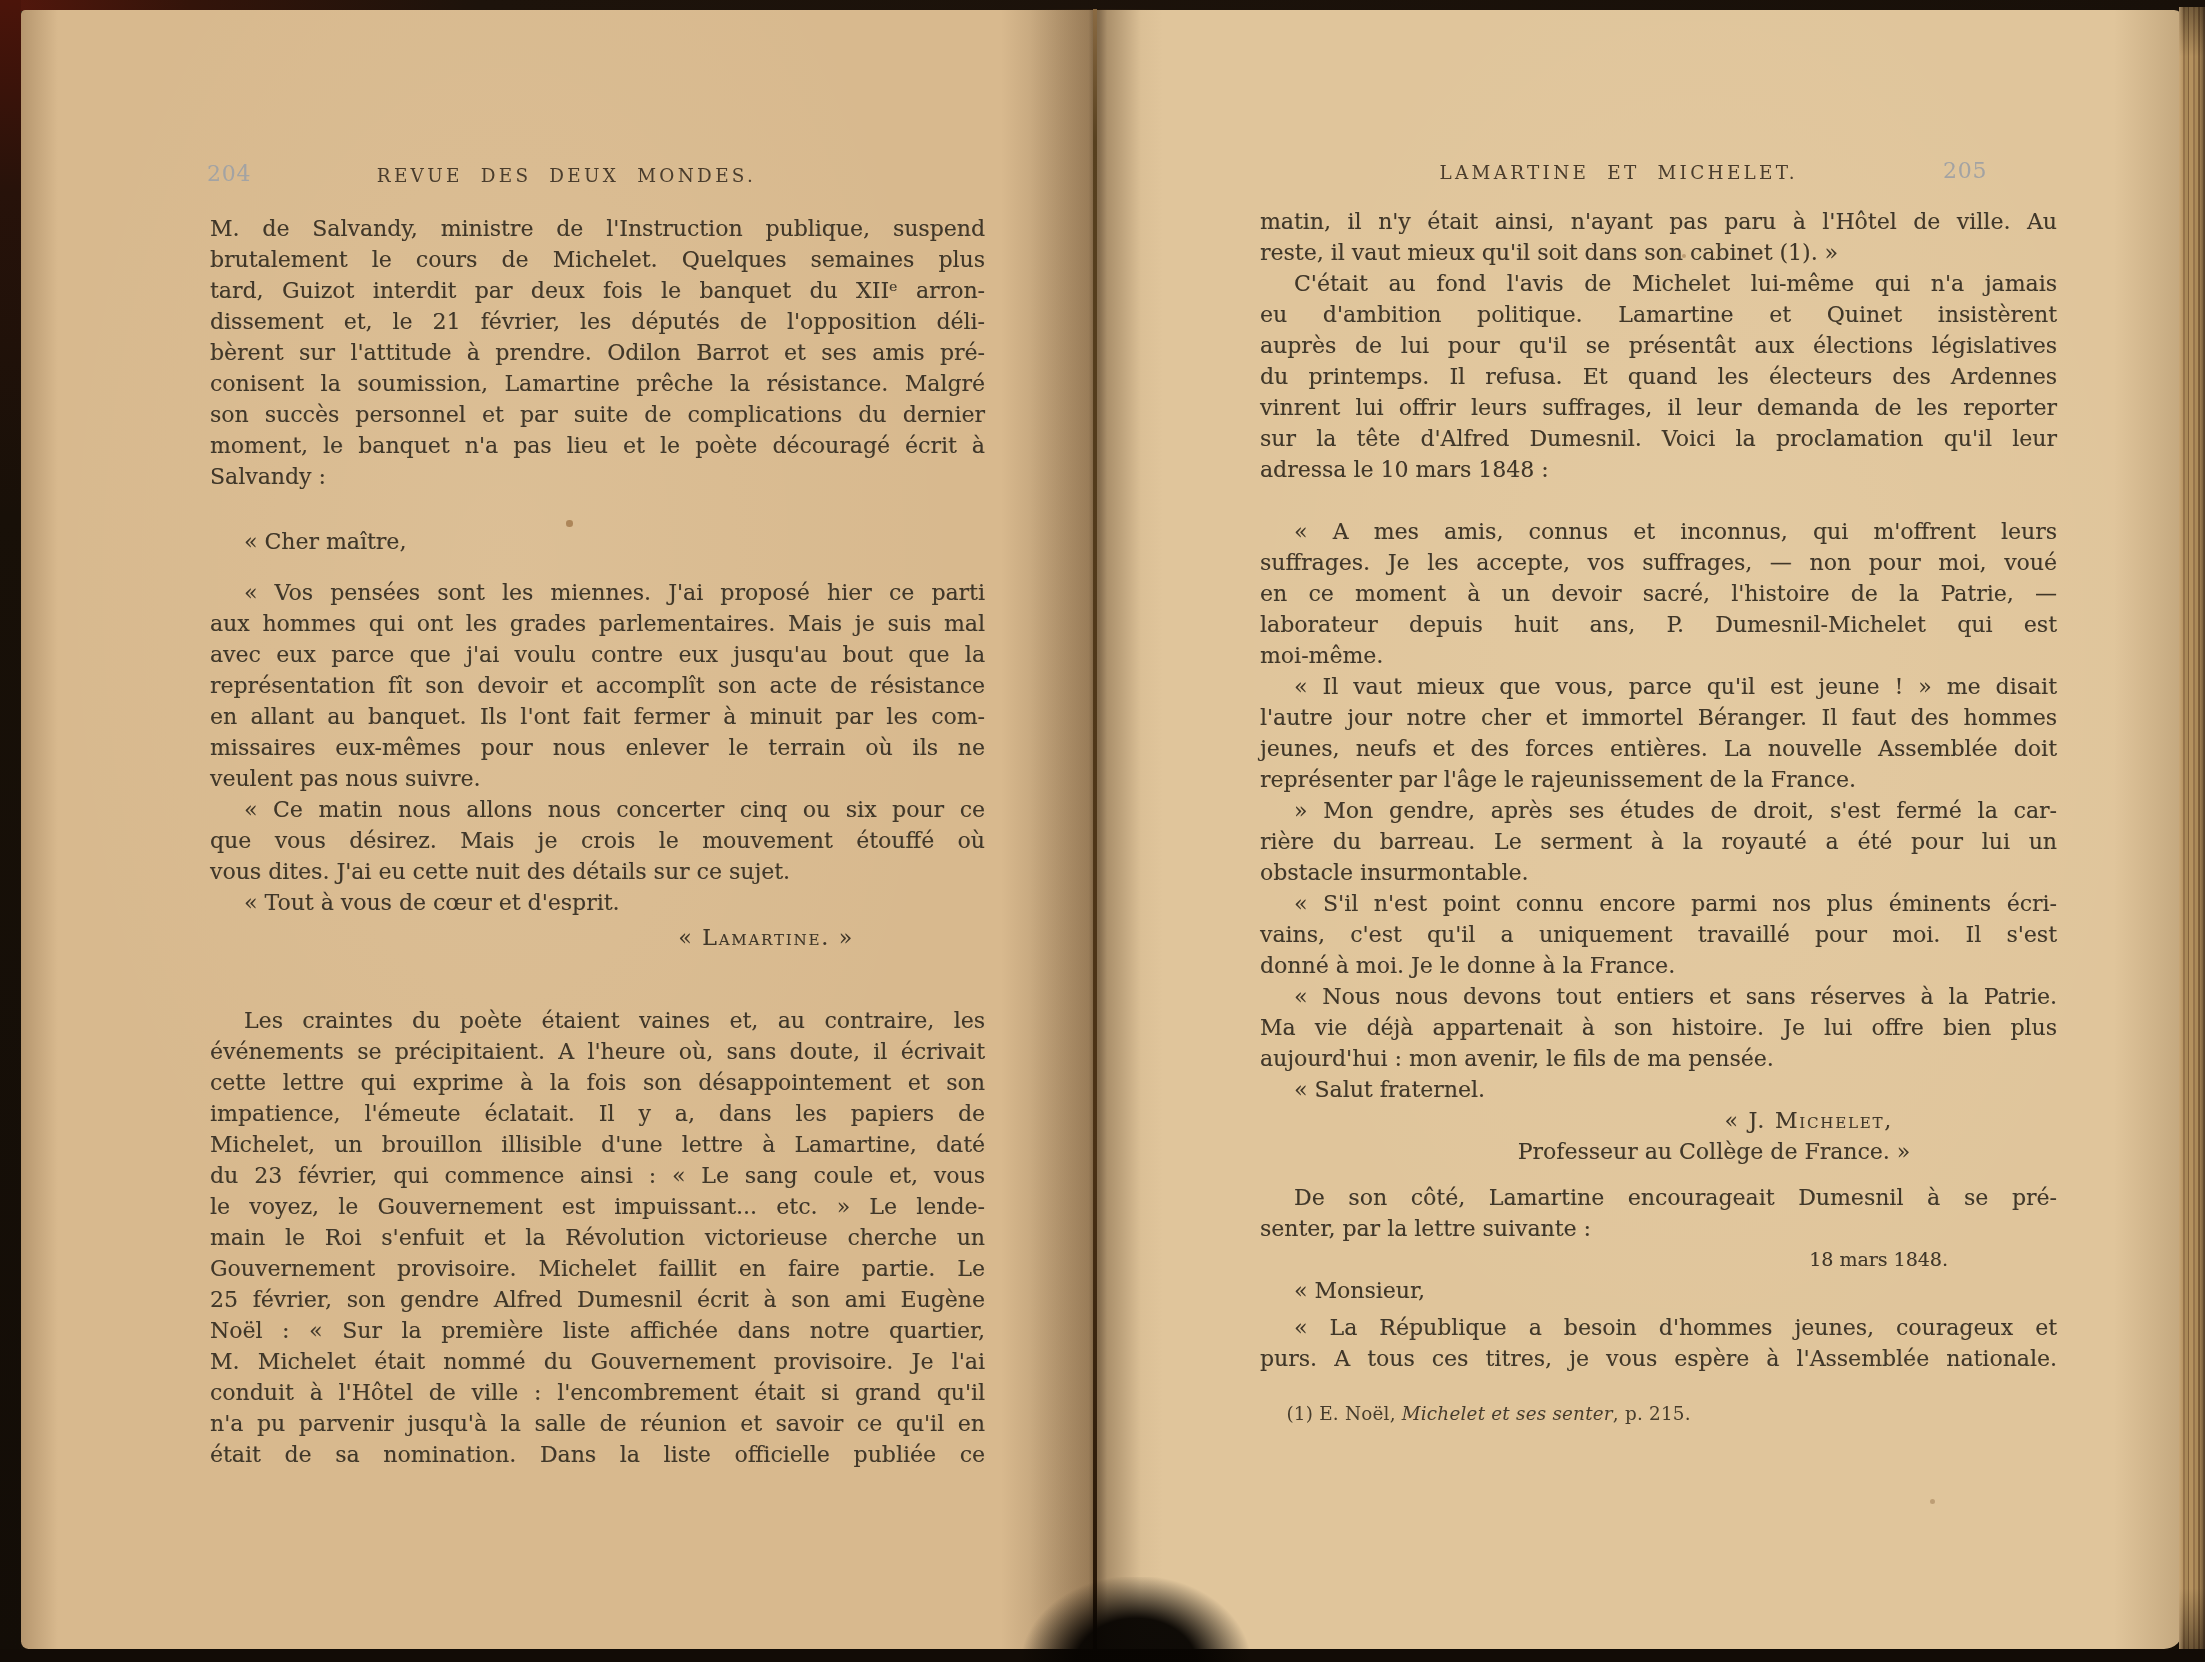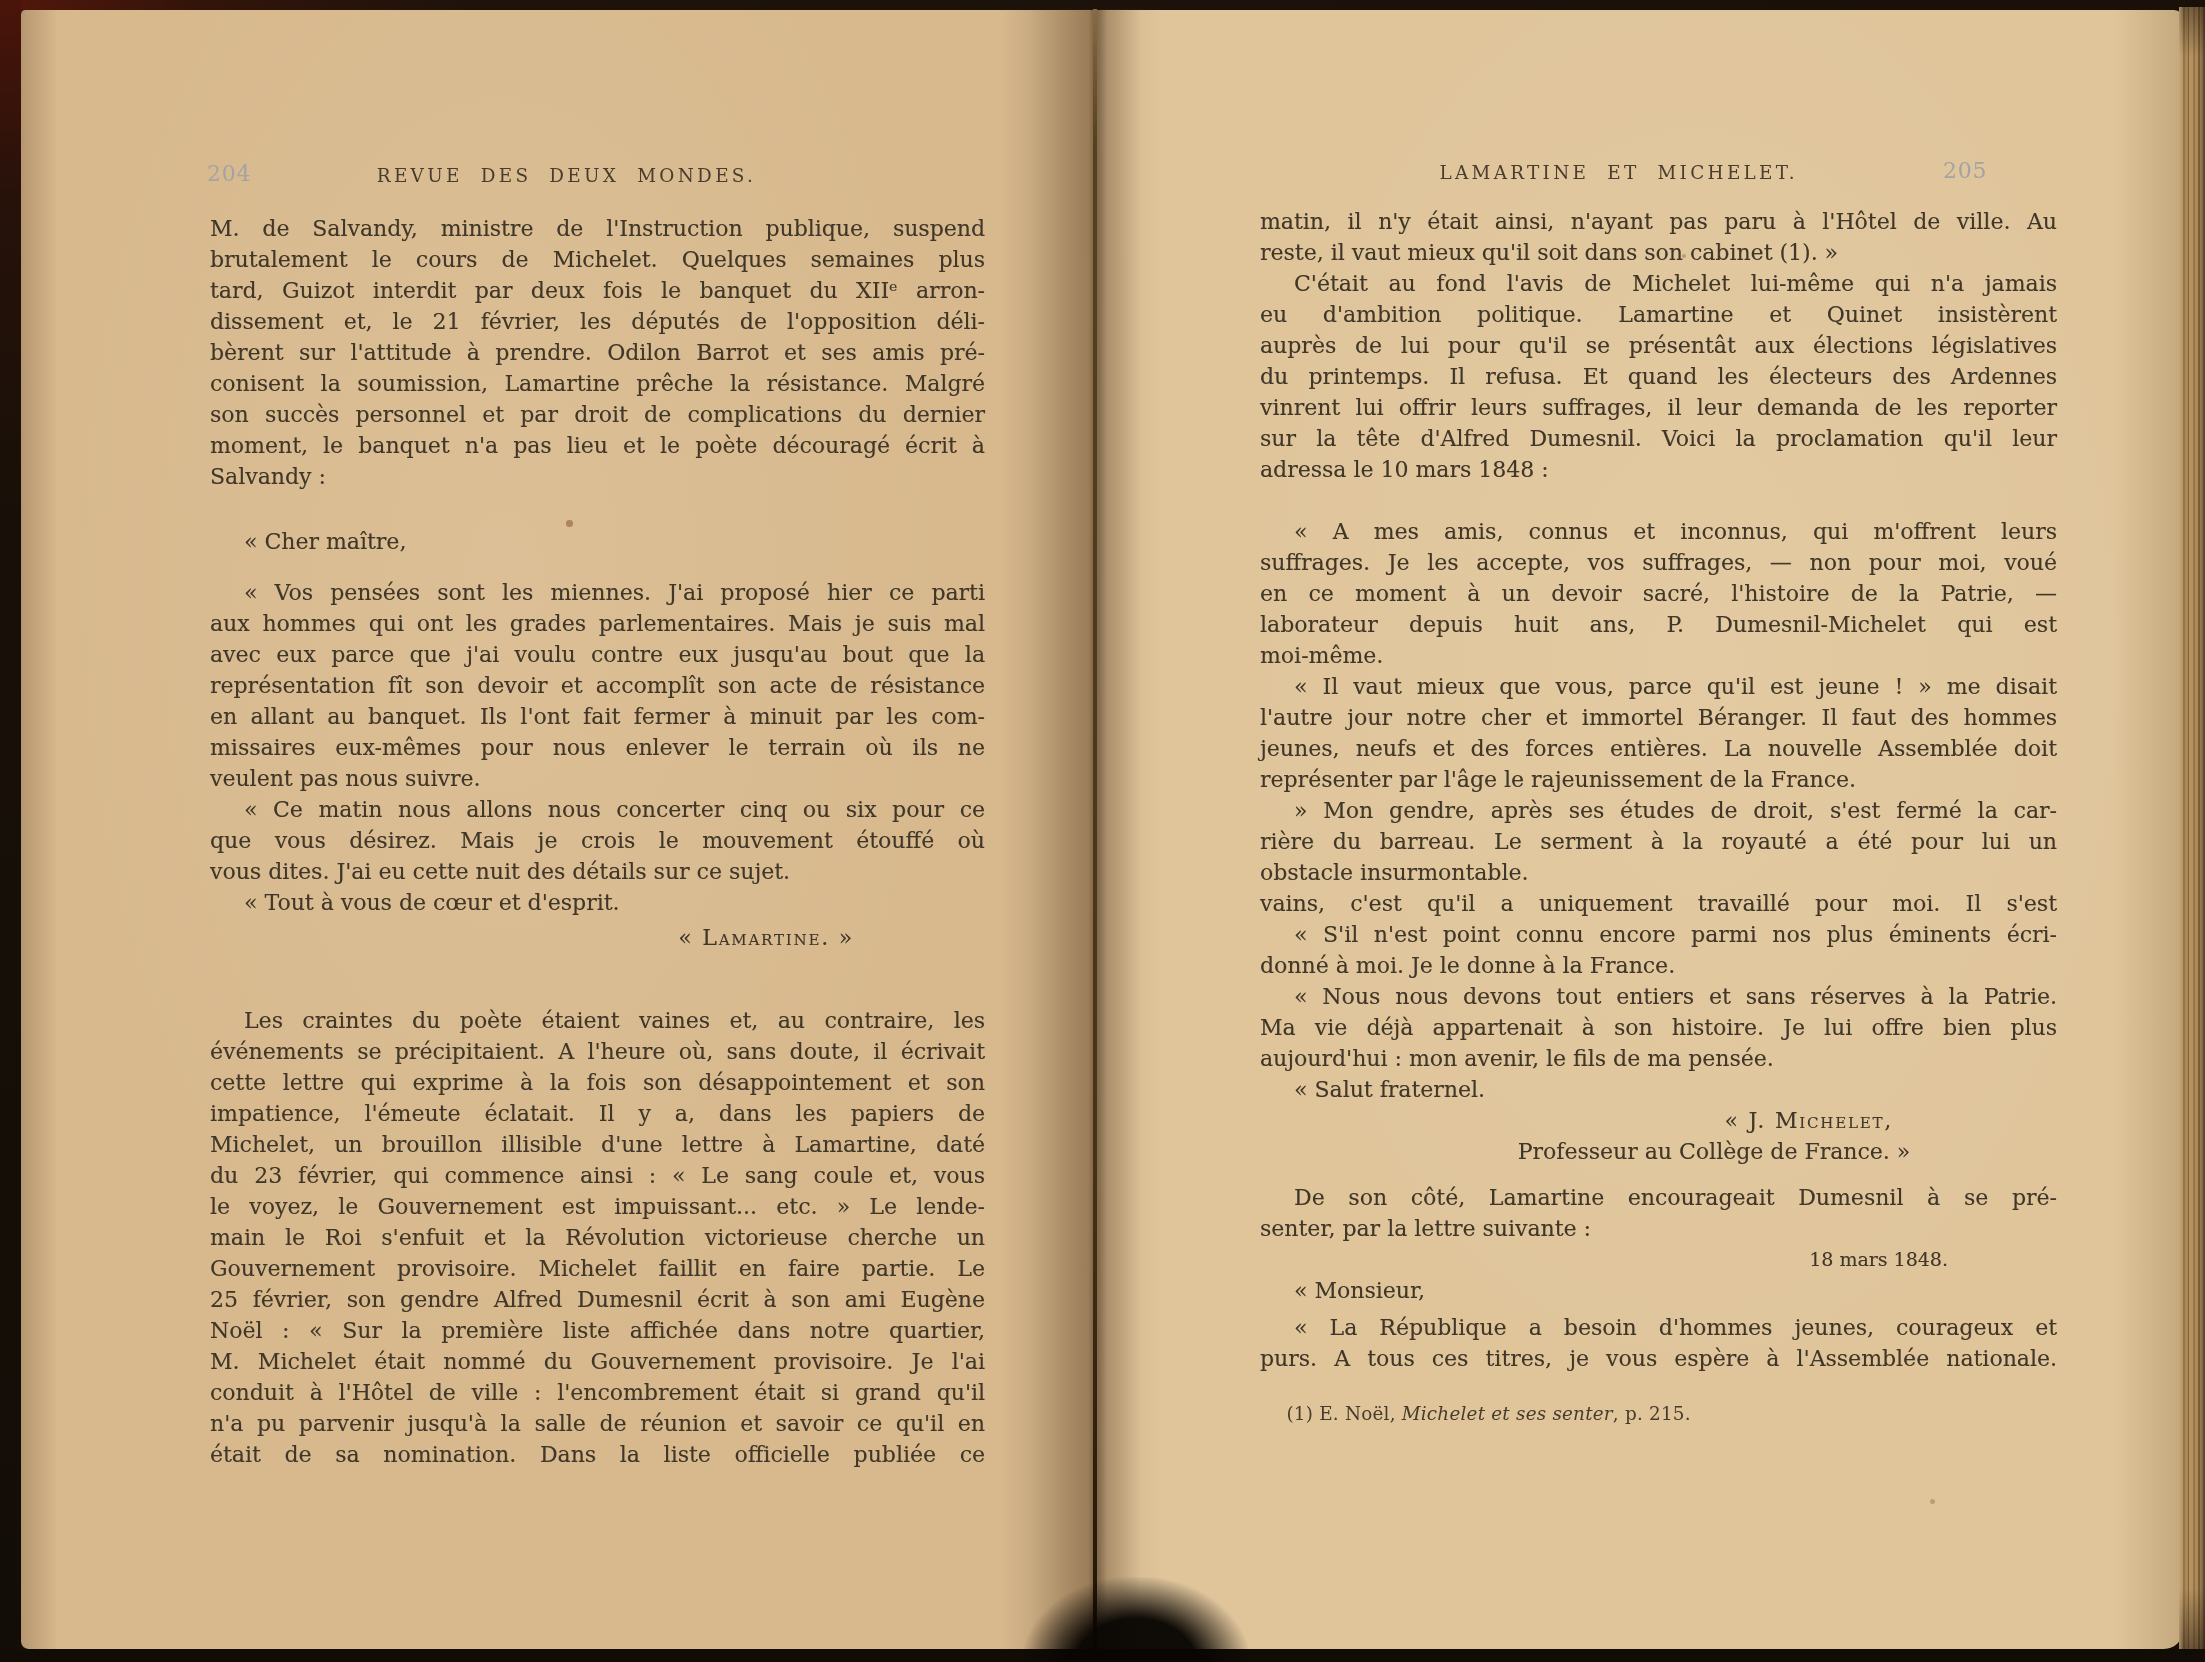--- a/index.html
+++ b/index.html
@@ -105,21 +105,21 @@
     <span class="num">205</span>
   </div>
 
   <div class="bodytext" id="body-left">
       <div class="ln j">M. de Salvandy, ministre de l'Instruction publique, suspend</div>
       <div class="ln j">brutalement le cours de Michelet. Quelques semaines plus</div>
       <div class="ln j">tard, Guizot interdit par deux fois le banquet du XIIᵉ arron-</div>
       <div class="ln j">dissement et, le 21 février, les députés de l'opposition déli-</div>
       <div class="ln j">bèrent sur l'attitude à prendre. Odilon Barrot et ses amis pré-</div>
       <div class="ln j">conisent la soumission, Lamartine prêche la résistance. Malgré</div>
-      <div class="ln j">son succès personnel et par droit de complications du dernier</div>
+      <div class="ln j">son succès personnel et par suite de complications du dernier</div>
       <div class="ln j">moment, le banquet n'a pas lieu et le poète découragé écrit à</div>
       <div class="ln e">Salvandy :</div>
       <div class="ln e i g46">« Cher maître,</div>
       <div class="ln j i g27">« Vos pensées sont les miennes. J'ai proposé hier ce parti</div>
       <div class="ln j">aux hommes qui ont les grades parlementaires. Mais je suis mal</div>
       <div class="ln j">avec eux parce que j'ai voulu contre eux jusqu'au bout que la</div>
       <div class="ln j">représentation fît son devoir et accomplît son acte de résistance</div>
       <div class="ln j">en allant au banquet. Ils l'ont fait fermer à minuit par les com-</div>
       <div class="ln j">missaires eux-mêmes pour nous enlever le terrain où ils ne</div>
       <div class="ln e">veulent pas nous suivre.</div>
@@ -160,22 +160,22 @@
       <div class="ln j">en ce moment à un devoir sacré, l'histoire de la Patrie, —</div>
       <div class="ln j">laborateur depuis huit ans, P. Dumesnil-Michelet qui est</div>
       <div class="ln e">moi-même.</div>
       <div class="ln j i">« Il vaut mieux que vous, parce qu'il est jeune ! » me disait</div>
       <div class="ln j">l'autre jour notre cher et immortel Béranger. Il faut des hommes</div>
       <div class="ln j">jeunes, neufs et des forces entières. La nouvelle Assemblée doit</div>
       <div class="ln e">représenter par l'âge le rajeunissement de la France.</div>
       <div class="ln j i">» Mon gendre, après ses études de droit, s'est fermé la car-</div>
       <div class="ln j">rière du barreau. Le serment à la royauté a été pour lui un</div>
       <div class="ln e">obstacle insurmontable.</div>
+      <div class="ln j i">« S'il n'est point connu encore parmi nos plus éminents écri-</div>
       <div class="ln j">vains, c'est qu'il a uniquement travaillé pour moi. Il s'est</div>
-      <div class="ln j i">« S'il n'est point connu encore parmi nos plus éminents écri-</div>
       <div class="ln e">donné à moi. Je le donne à la France.</div>
       <div class="ln j i">« Nous nous devons tout entiers et sans réserves à la Patrie.</div>
       <div class="ln j">Ma vie déjà appartenait à son histoire. Je lui offre bien plus</div>
       <div class="ln e">aujourd'hui : mon avenir, le fils de ma pensée.</div>
       <div class="ln e i">« Salut fraternel.</div>
       <div class="ln sig-mic">« J. Michelet,</div>
       <div class="ln sig-prof">Professeur au Collège de France. »</div>
       <div class="ln j i g20">De son côté, Lamartine encourageait Dumesnil à se pré-</div>
       <div class="ln e">senter, par la lettre suivante :</div>
       <div class="ln date">18 mars 1848.</div>

